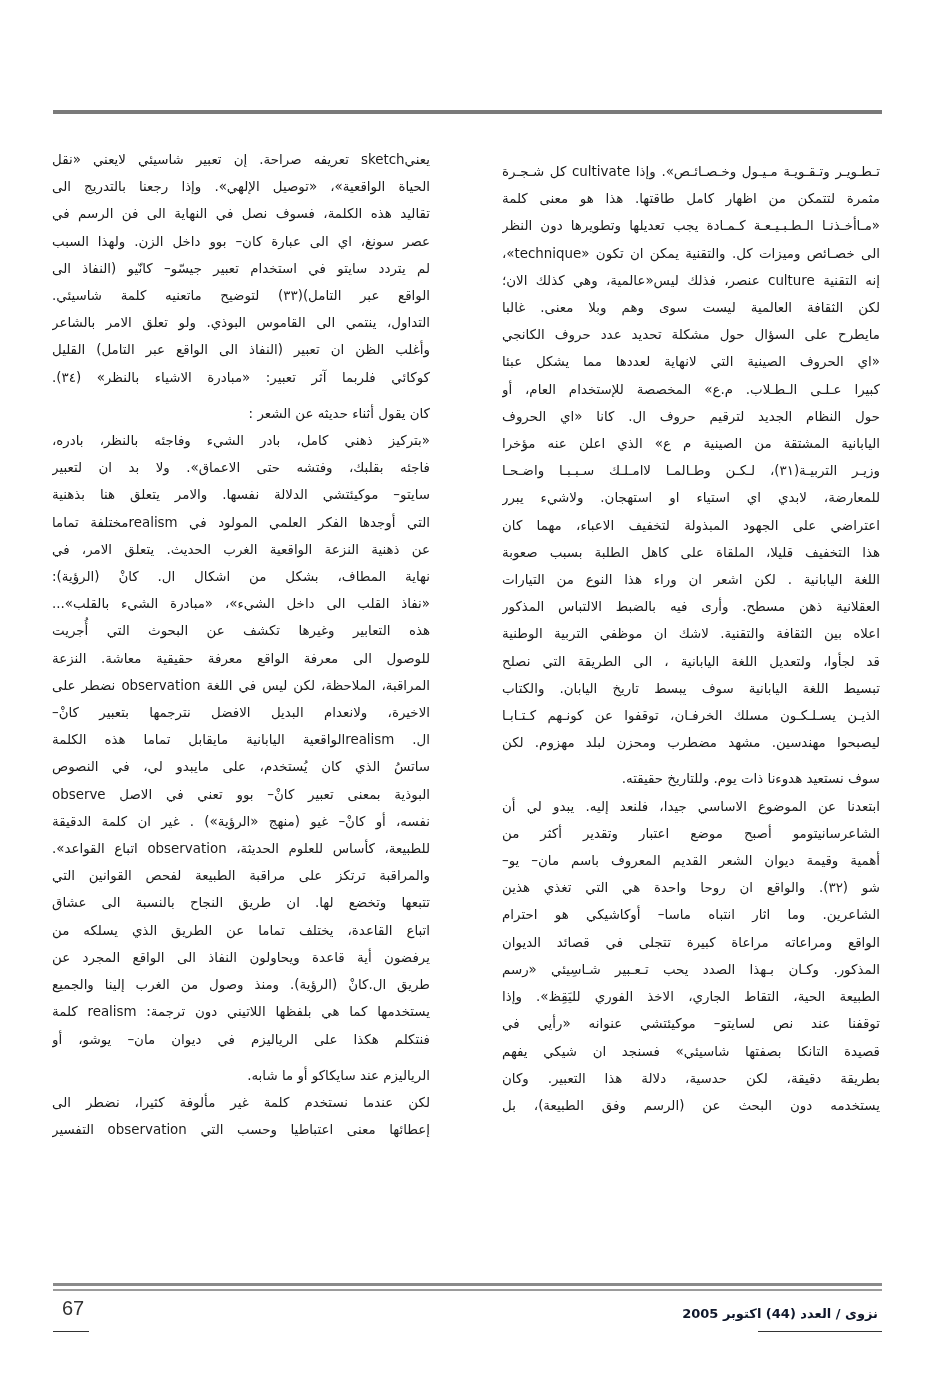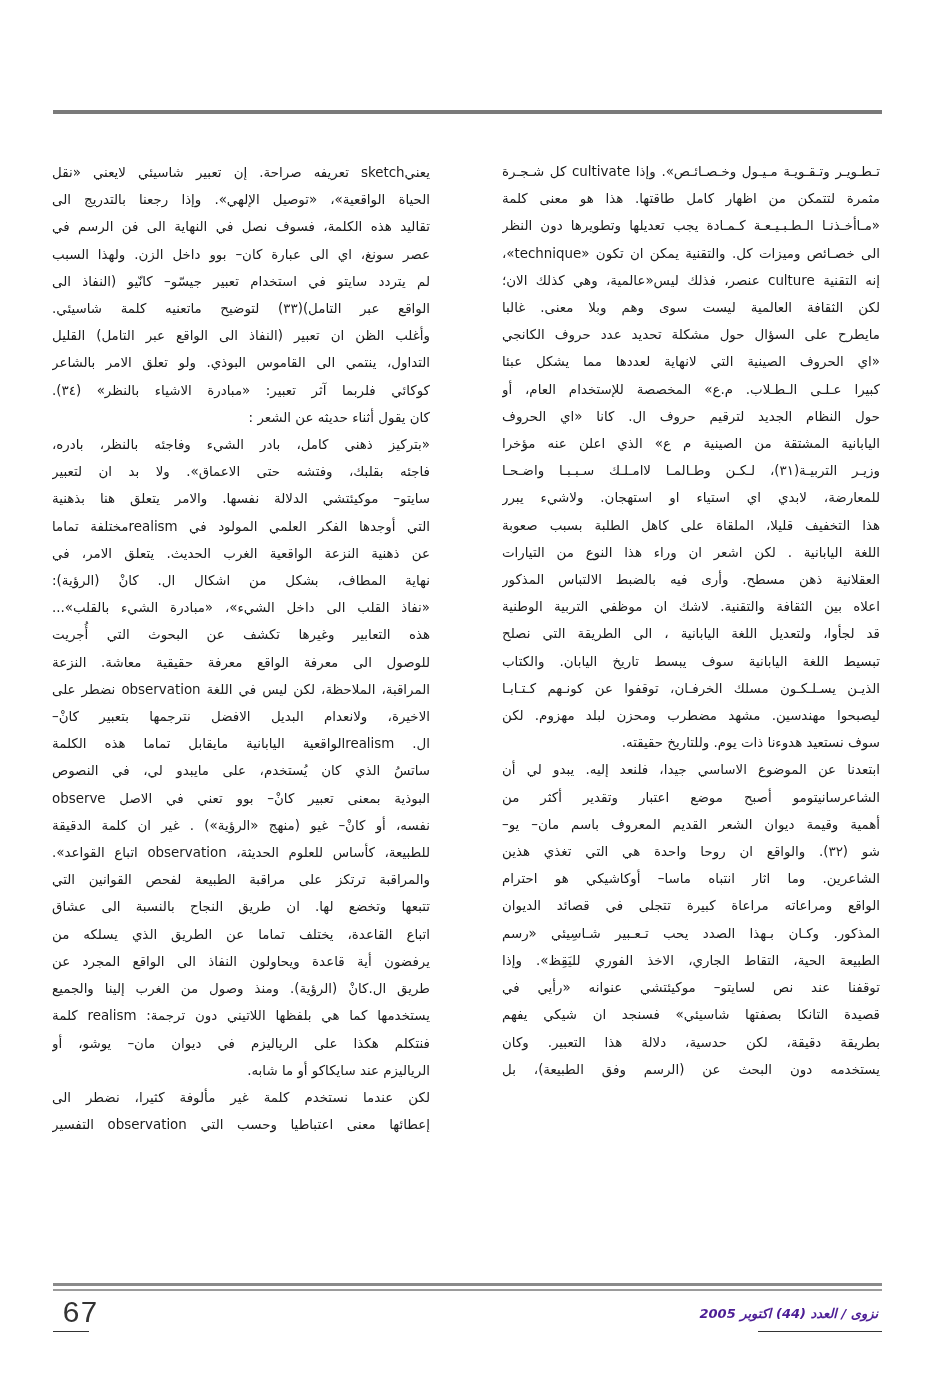--- a/index.html
+++ b/index.html
@@ -2,31 +2,31 @@
 <html><head>
 <meta charset="utf-8">
 <style>
   html, body { margin:0; padding:0; background:#ffffff; }
   body { width:936px; height:1386px; position:relative; overflow:hidden;
          font-family:"DejaVu Sans", sans-serif; color:#1a1a1a; }
   .top-rule { position:absolute; left:53px; top:110px; width:829px; height:4px; background:#7a7a7a; }
   .col { position:absolute; top:158px; width:378px; direction:rtl; text-align:justify;
          text-align-last:right; font-size:13.4px; line-height:27.2px; }
   .col-right { left:502px; top:158px; }
-  .col-left { left:52px; top:159px; }
+  .col-left { left:52px; top:146px; }
   .col .line { display:block; text-align:justify; text-align-last:justify; white-space:nowrap; overflow:hidden; }
-  .col .line.last { text-align-last:right; }
+  .col .line.last { text-align-last:right;margin-top:9px; }
   .footer-rule { position:absolute; left:53px; width:829px; height:3px; background:#8a8a8a; }
   .footer-rule.r1 { top:1283px; }
   .footer-rule.r2 { top:1289px; height:2px; background:#9a9a9a; }
-  .page-number { position:absolute; left:62px; top:1297px; font-family:Liberation Mono, monospace;
-                 font-size:30px; color:#333; }
+  .page-number { position:absolute; left:62px; top:1297px; font-family:Liberation Sans, sans-serif;
+                 font-size:20px; color:#333; }
   .page-underline { position:absolute; left:53px; top:1331px; width:36px; height:1px; background:#333; }
   .masthead { position:absolute; right:58px; top:1306px; font-family:"DejaVu Sans", sans-serif;
-              font-weight:bold; font-size:13px; color:#4c1d95; direction:rtl;font-style:italic; }
+              font-weight:bold; font-size:13px; color:#0f172a; direction:rtl; }
   .masthead-underline { position:absolute; left:758px; top:1331px; width:124px; height:1px; background:#333; }
 </style>
 </head>
 <body>
 
 <div class="top-rule"></div>
 
 <div class="col col-right" id="col-right">
     <span class="line">تـطـويـر وتـقـويـة مـيـول وخـصـائـص». وإذا cultivate كل شـجـرة</span>
     <span class="line">مثمرة لتتمكن من اظهار كامل طاقتها. هذا هو معنى كلمة</span>
@@ -34,20 +34,21 @@
     <span class="line">الى خصـائص وميزات كل. والتقنية يمكن ان تكون «technique»،</span>
     <span class="line">إنه التقنية culture عنصر، فذلك ليس«عالمية، وهي كذلك الان؛</span>
     <span class="line">لكن الثقافة العالمية ليست سوى وهم وبلا معنى. غالبا</span>
     <span class="line">مايطرح على السؤال حول مشكلة تحديد عدد حروف الكانجي</span>
     <span class="line">«اي الحروف الصينية التي لانهاية لعددها مما يشكل عبئا</span>
     <span class="line">كبيرا عـلـى الـطـلاب. م.ع» المخصصة للإستخدام العام، أو</span>
     <span class="line">حول النظام الجديد لترقيم حروف ال. كانا «اي الحروف</span>
     <span class="line">اليابانية المشتقة من الصينية م ع» الذي اعلن عنه مؤخرا</span>
     <span class="line">وزيـر التربيـة(٣١)، لـكـن وطـالمـا لاامـلـك سـبـبـا واضـحـا</span>
     <span class="line">للمعارضة، لابدي اي استياء او استهجان. ولاشيء يبرر</span>
+    <span class="line">اعتراضي على الجهود المبذولة لتخفيف الاعباء، مهما كان</span>
     <span class="line">هذا التخفيف قليلا، الملقاة على كاهل الطلبة بسبب صعوبة</span>
     <span class="line">اللغة اليابانية . لكن اشعر ان وراء هذا النوع من التيارات</span>
     <span class="line">العقلانية ذهن مسطح. وأرى فيه بالضبط الالتباس المذكور</span>
     <span class="line">اعلاه بين الثقافة والتقنية. لاشك ان موظفي التربية الوطنية</span>
     <span class="line">قد لجأوا، ولتعديل اللغة اليابانية ، الى الطريقة التي نصلح</span>
     <span class="line">تبسيط اللغة اليابانية سوف يبسط تاريخ اليابان. والكتاب</span>
     <span class="line">الذيـن يسـلـكـون مسلك الخرفـان، توقفوا عن كونـهم كـتـابـا</span>
     <span class="line">ليصبحوا مهندسين. مشهد مضطرب ومحزن لبلد مهزوم. لكن</span>
     <span class="line last">سوف نستعيد هدوءنا ذات يوم. وللتاريخ حقيقته.</span>
     <span class="line">ابتعدنا عن الموضوع الاساسي جيدا، فلنعد إليه. يبدو لي أن</span>
@@ -63,22 +64,22 @@
     <span class="line">بطريقة دقيقة، لكن حدسية، دلالة هذا التعبير. وكان</span>
     <span class="line">يستخدمه دون البحث عن (الرسم وفق الطبيعة)، بل</span>
   </div>
 <div class="col col-left" id="col-left">
     <span class="line">يعنيsketch تعريفه صراحة. إن تعبير شاسيئي لايعني «نقل</span>
     <span class="line">الحياة الواقعية»، «توصيل الإلهي». وإذا رجعنا بالتدريج الى</span>
     <span class="line">تقاليد هذه الكلمة، فسوف نصل في النهاية الى فن الرسم في</span>
     <span class="line">عصر سونغ، اي الى عبارة كان– بوو داخل الزن. ولهذا السبب</span>
     <span class="line">لم يتردد سايتو في استخدام تعبير جيسّو– كانّيو (النفاذ الى</span>
     <span class="line">الواقع عبر التامل)(٣٣) لتوضيح ماتعنيه كلمة شاسيئي.</span>
+    <span class="line">التداول، ينتمي الى القاموس البوذي. ولو تعلق الامر بالشاعر</span>
     <span class="line">وأغلب الظن ان تعبير (النفاذ الى الواقع عبر التامل) القليل</span>
-    <span class="line">التداول، ينتمي الى القاموس البوذي. ولو تعلق الامر بالشاعر</span>
     <span class="line">كوكائي فلربما آثر تعبير: «مبادرة الاشياء بالنظر» (٣٤).</span>
     <span class="line last">كان يقول أثناء حديثه عن الشعر :</span>
     <span class="line">«بتركيز ذهني كامل، بادر الشيء وفاجئه بالنظر، بادره،</span>
     <span class="line">فاجئه بقلبك، وفتشه حتى الاعماق». ولا بد ان لتعبير</span>
     <span class="line">سايتو– موكيئتشي الدلالة نفسها. والامر يتعلق هنا بذهنية</span>
     <span class="line">التي أوجدها الفكر العلمي المولود في realismمختلفة تماما</span>
     <span class="line">عن ذهنية النزعة الواقعية الغرب الحديث. يتعلق الامر، في</span>
     <span class="line">نهاية المطاف، بشكل من اشكال ال. كانْ (الرؤية):</span>
     <span class="line">«نفاذ القلب الى داخل الشيء»، «مبادرة الشيء بالقلب»...</span>
     <span class="line">هذه التعابير وغيرها تكشف عن البحوث التي أُجريت</span>

